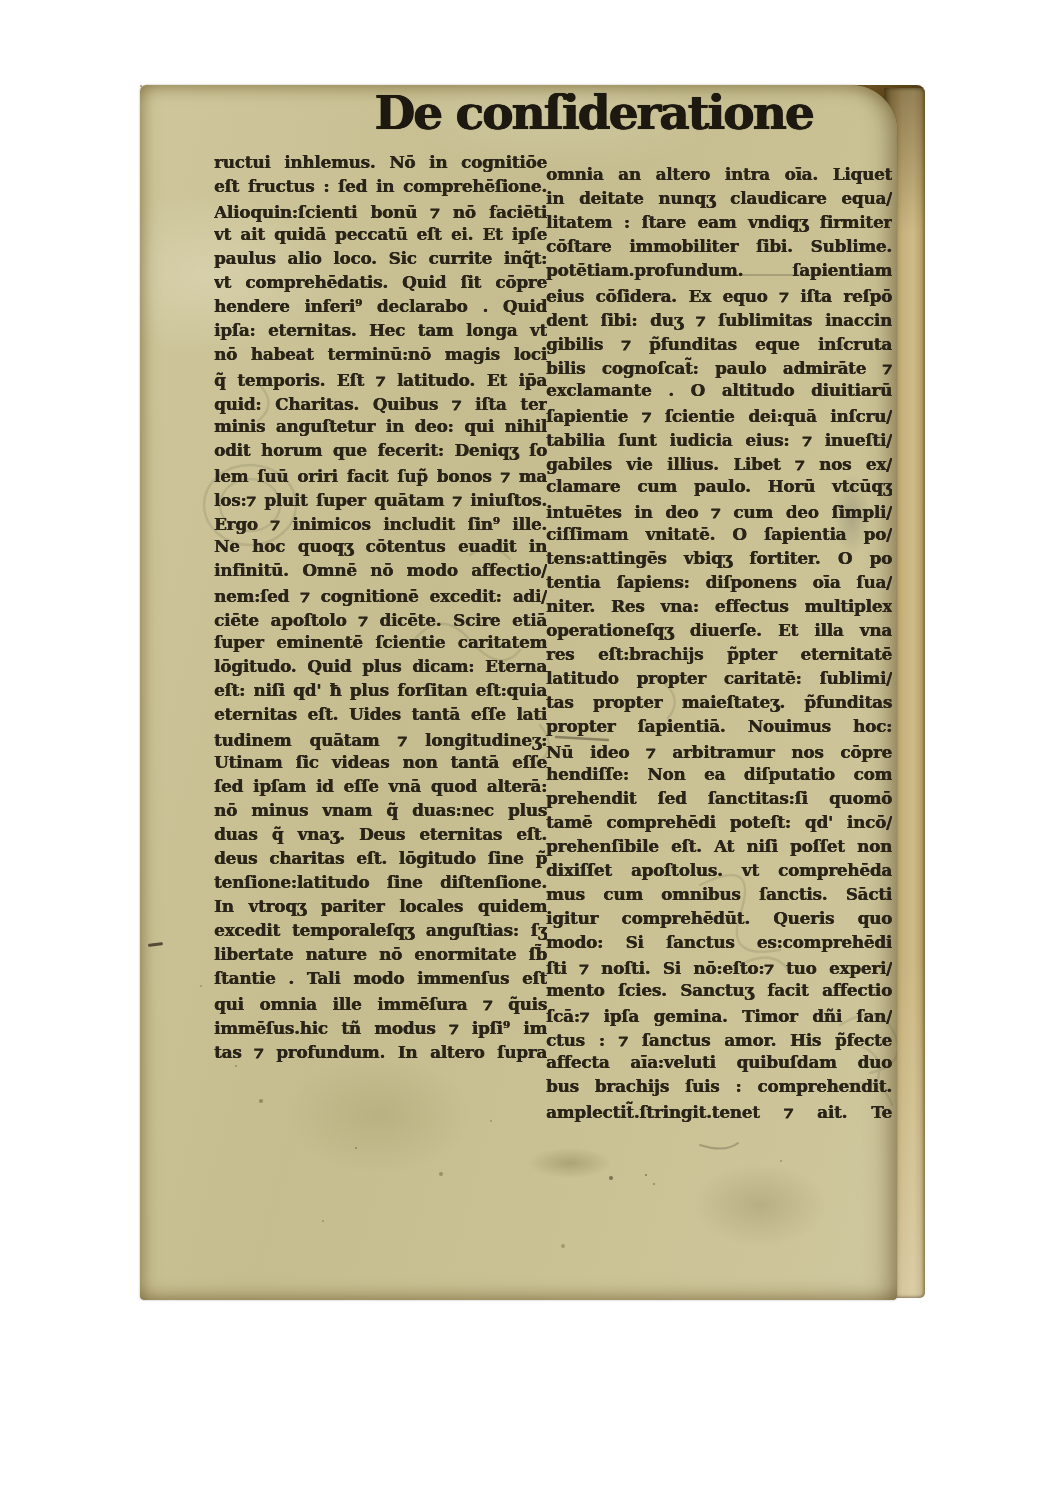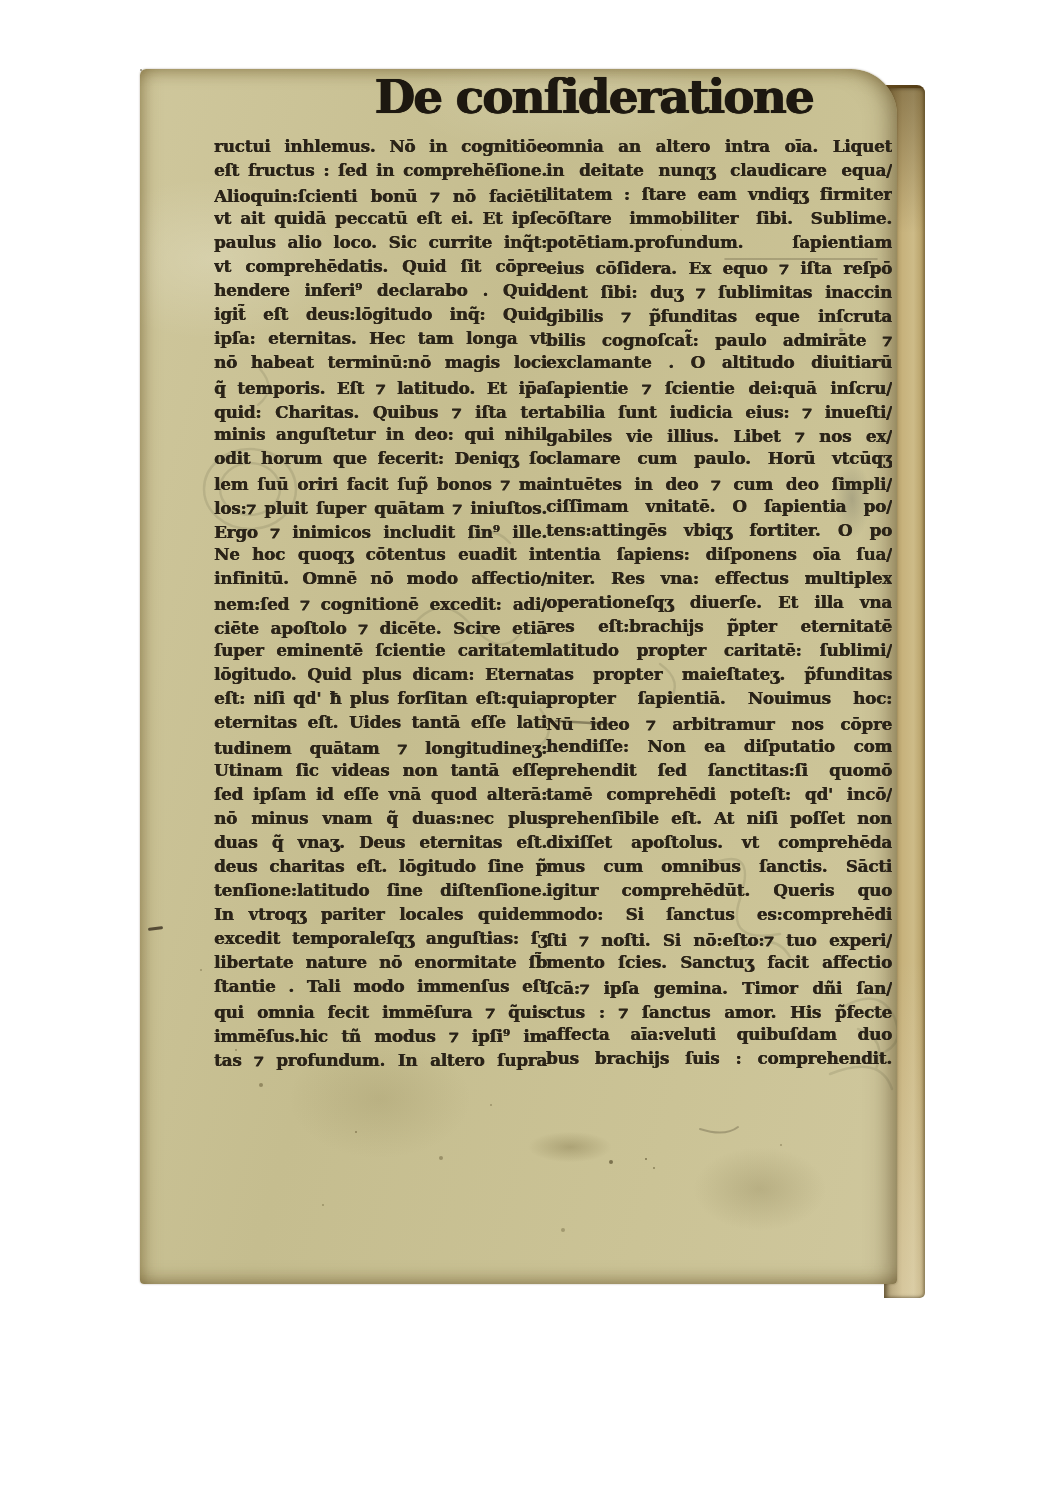--- a/index.html
+++ b/index.html
@@ -23,21 +23,21 @@
       linear-gradient(to bottom,rgba(60,42,12,.40),rgba(60,42,12,0) 12%,rgba(60,42,12,0) 72%,rgba(250,248,235,.30)),
       linear-gradient(to right,#8a7340,#bda officially 45%,#c7b27c 45%,#cdbb88 72%,#b29a60);
     background:
       linear-gradient(to bottom,rgba(60,42,12,.40),rgba(60,42,12,0) 12%,rgba(60,42,12,0) 72%,rgba(250,248,235,.30)),
       linear-gradient(to right,#8a7340,#c7b27c 45%,#cdbb88 72%,#b29a60);
     box-shadow:inset 3px 0 4px rgba(50,35,10,.55), inset -2px 0 3px rgba(50,35,10,.35);
     border-radius:0 5px 5px 0;
   }
 
   .page{
-    position:absolute;left:140px;top:69px;width:757px;height:1215px;
+    position:absolute;left:140px;top:85px;width:757px;height:1215px;
     border-radius:6px 46px 4px 4px;
     background:
       radial-gradient(ellipse 26px 58px at 712px 430px,rgba(85,85,78,.28),transparent 70%),
       radial-gradient(ellipse 60px 22px at 430px 1078px,rgba(105,92,48,.30),transparent 70%),
       radial-gradient(ellipse 95px 60px at 620px 1120px,rgba(110,98,55,.22),transparent 70%),
       radial-gradient(ellipse 130px 85px at 240px 1030px,rgba(118,106,58,.16),transparent 70%),
       radial-gradient(ellipse 210px 130px at 70px 190px,rgba(255,255,246,.20),transparent 62%),
       radial-gradient(ellipse 240px 90px at 420px 30px,rgba(255,255,244,.14),transparent 65%),
       linear-gradient(105deg,#cfc79c,#c5bd8f 40%,#cbc396 75%,#cfc79d);
     box-shadow:
@@ -53,21 +53,21 @@
   .title{
     position:absolute;left:0;top:-2px;width:100%;height:60px;line-height:60px;
     text-align:center;transform:translateX(75px);
     font-size:47px;font-weight:800;letter-spacing:-2px;color:#1d1810;
     text-shadow:.7px 0 0 #1d1810,-.3px 0 0 rgba(29,24,16,.8),0 0 1px rgba(29,24,16,.5);
     transform-origin:center;white-space:nowrap;
   }
 
   .col{position:absolute;top:67px;}
   .col-left{left:74px;width:333px;}
-  .col-right{left:406px;width:346px;}
+  .col-right{left:406px;width:346px;margin-top:12px;}
   .tline{
     height:24px;overflow:hidden;
     font-size:16.8px;font-weight:700;letter-spacing:-.2px;color:#2a2318;
     text-align:justify;text-align-last:justify;
     text-shadow:.45px 0 0 rgba(42,35,24,.85),0 0 .6px rgba(42,35,24,.55);
   }
 
   .margin-mark{
     position:absolute;left:8px;top:858px;width:15px;height:3px;border-radius:2px;
     background:#3a3020;transform:rotate(-8deg);opacity:.8;
@@ -127,21 +127,20 @@
     <div class="title">De conſideratione</div>
 
     <div class="col col-left">
         <div class="tline">ructui inhlemus. Nō in cognitiōe</div>
         <div class="tline">eſt fructus : ſed in comprehēſione.</div>
         <div class="tline">Alioquin:ſcienti bonū ⁊ nō faciēti</div>
         <div class="tline">vt ait quidā peccatū eſt ei. Et ipſe</div>
         <div class="tline">paulus alio loco. Sic currite inq̃t:</div>
         <div class="tline">vt comprehēdatis. Quid ſit cōpre</div>
         <div class="tline">hendere inferi⁹ declarabo . Quid</div>
-        <div class="tline">igit̃ eſt deus:lōgitudo inq̃: Quid</div>
         <div class="tline">ipſa: eternitas. Hec tam longa vt</div>
         <div class="tline">nō habeat terminū:nō magis loci</div>
         <div class="tline">q̃ temporis. Eſt ⁊ latitudo. Et ip̄a</div>
         <div class="tline">quid: Charitas. Quibus ⁊ iſta ter</div>
         <div class="tline">minis anguſtetur in deo: qui nihil</div>
         <div class="tline">odit horum que fecerit: Deniqʒ ſo</div>
         <div class="tline">lem ſuū oriri facit ſup̃ bonos ⁊ ma</div>
         <div class="tline">los:⁊ pluit ſuper quātam ⁊ iniuſtos.</div>
         <div class="tline">Ergo ⁊ inimicos includit ſin⁹ ille.</div>
         <div class="tline">Ne hoc quoqʒ cōtentus euadit in</div>
@@ -156,21 +155,21 @@
         <div class="tline">Utinam ſic videas non tantā eſſe</div>
         <div class="tline">ſed ipſam id eſſe vnā quod alterā:</div>
         <div class="tline">nō minus vnam q̃ duas:nec plus</div>
         <div class="tline">duas q̃ vnaʒ. Deus eternitas eſt.</div>
         <div class="tline">deus charitas eſt. lōgitudo ſine p̃</div>
         <div class="tline">tenſione:latitudo ſine diſtenſione.</div>
         <div class="tline">In vtroqʒ pariter locales quidem</div>
         <div class="tline">excedit temporaleſqʒ anguſtias: ſʒ</div>
         <div class="tline">libertate nature nō enormitate ſb̃</div>
         <div class="tline">ſtantie . Tali modo immenſus eſt</div>
-        <div class="tline">qui omnia fecit immēſura ⁊ q̃uis</div>
+        <div class="tline">qui omnia ille immēſura ⁊ q̃uis</div>
         <div class="tline">immēſus.hic tñ modus ⁊ ipſi⁹ im</div>
         <div class="tline">tas ⁊ profundum. In altero ſupra</div>
       </div>
 
     <div class="col col-right">
         <div class="tline">omnia an altero intra oīa. Liquet</div>
         <div class="tline">in deitate nunqʒ claudicare equa/</div>
         <div class="tline">litatem : ſtare eam vndiqʒ firmiter</div>
         <div class="tline">cōſtare immobiliter ſibi. Sublime.</div>
         <div class="tline">potētiam.profundum. ſapientiam</div>
@@ -201,19 +200,20 @@
         <div class="tline">dixiſſet apoſtolus. vt comprehēda</div>
         <div class="tline">mus cum omnibus ſanctis. Sācti</div>
         <div class="tline">igitur comprehēdūt. Queris quo</div>
         <div class="tline">modo: Si ſanctus es:comprehēdi</div>
         <div class="tline">ſti ⁊ noſti. Si nō:eſto:⁊ tuo experi/</div>
         <div class="tline">mento ſcies. Sanctuʒ facit affectio</div>
         <div class="tline">ſcā:⁊ ipſa gemina. Timor dñi ſan/</div>
         <div class="tline">ctus : ⁊ ſanctus amor. His p̃fecte</div>
         <div class="tline">affecta aīa:veluti quibuſdam duo</div>
         <div class="tline">bus brachijs ſuis : comprehendit.</div>
+        <div class="tline">amplectit̃.ſtringit.tenet ⁊ ait. Te</div>
       </div>
 
     <div class="margin-mark"></div>
     <div class="specks"></div>
 
   </div>
 </div>
 
 </body></html>

